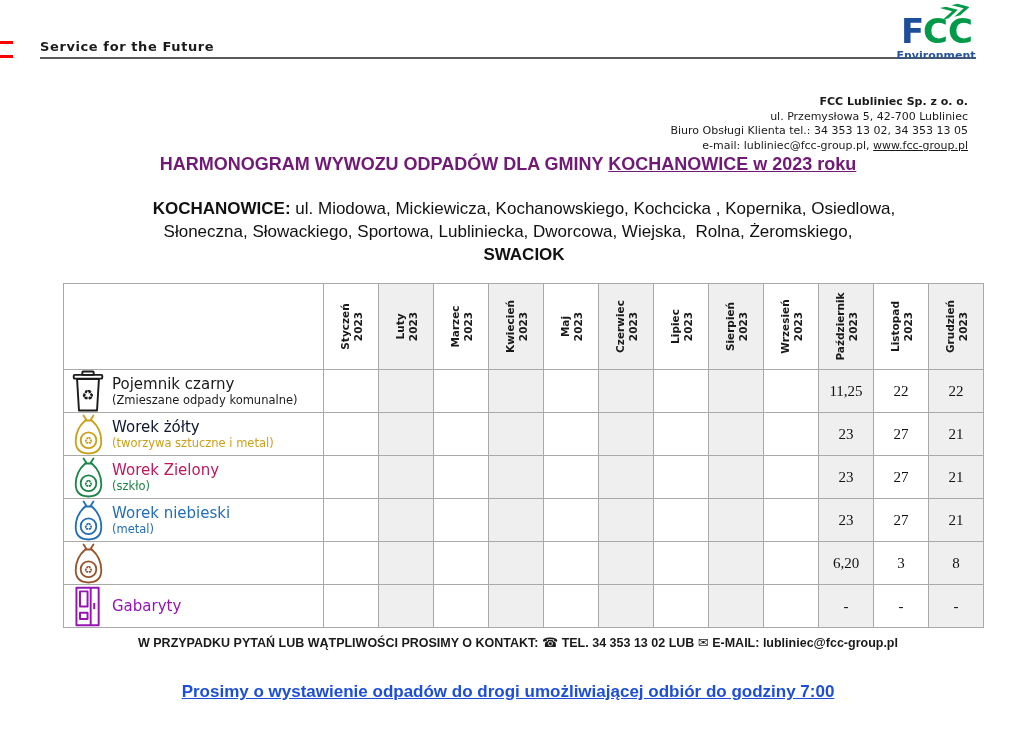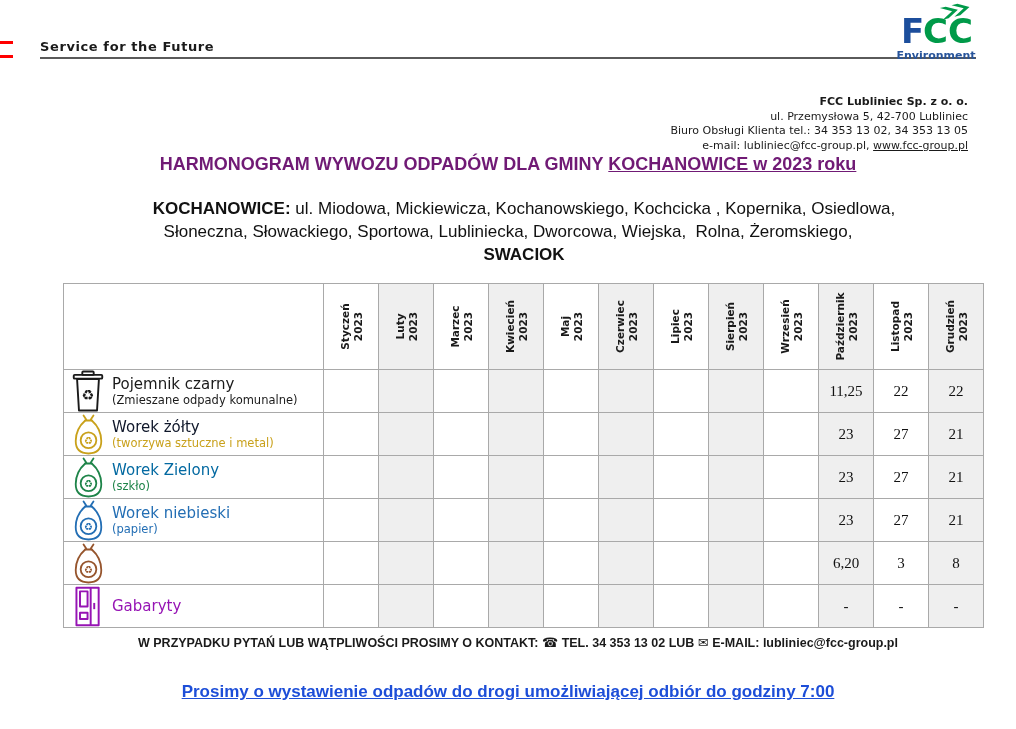--- a/index.html
+++ b/index.html
@@ -200,21 +200,21 @@
       <div class="cell rowhead">
       <span class="iconbox">
           <svg width="33" height="43" viewBox="0 0 40 50" fill="none" stroke="#1e8449" stroke-width="2.2" stroke-linecap="round" stroke-linejoin="round">
     <path d="M14 2 L18 8 M26 2 L22 8 M16 8 L24 8"></path>
     <path d="M16 8 C8 15 4.5 24 4.5 33 C4.5 44 11 48 20 48 C29 48 35.5 44 35.5 33 C35.5 24 32 15 24 8"></path>
     <circle cx="20" cy="32" r="9.5"></circle>
     <text x="20" y="37" font-size="12" fill="#1e8449" stroke="none" text-anchor="middle" font-family="DejaVu Sans">♻</text>
           </svg>
         </span>
       <span>
-        <div class="rname" style="color:#0369a1">Worek Zielony</div>
+        <div class="rname" style="color:#be185d">Worek Zielony</div>
         <div class="rsub" style="color:#1e8449">(szkło)</div>
       </span>
       </div>
       <div class="cell val"></div>
       <div class="cell val alt"></div>
       <div class="cell val"></div>
       <div class="cell val alt"></div>
       <div class="cell val"></div>
       <div class="cell val alt"></div>
       <div class="cell val"></div>
@@ -227,21 +227,21 @@
       <span class="iconbox">
           <svg width="33" height="43" viewBox="0 0 40 50" fill="none" stroke="#236eb4" stroke-width="2.2" stroke-linecap="round" stroke-linejoin="round">
     <path d="M14 2 L18 8 M26 2 L22 8 M16 8 L24 8"></path>
     <path d="M16 8 C8 15 4.5 24 4.5 33 C4.5 44 11 48 20 48 C29 48 35.5 44 35.5 33 C35.5 24 32 15 24 8"></path>
     <circle cx="20" cy="32" r="9.5"></circle>
     <text x="20" y="37" font-size="12" fill="#236eb4" stroke="none" text-anchor="middle" font-family="DejaVu Sans">♻</text>
           </svg>
         </span>
       <span>
         <div class="rname" style="color:#236eb4">Worek niebieski</div>
-        <div class="rsub" style="color:#236eb4">(papier)</div>
+        <div class="rsub" style="color:#236eb4">(metal)</div>
       </span>
       </div>
       <div class="cell val"></div>
       <div class="cell val alt"></div>
       <div class="cell val"></div>
       <div class="cell val alt"></div>
       <div class="cell val"></div>
       <div class="cell val alt"></div>
       <div class="cell val"></div>
       <div class="cell val alt"></div>

